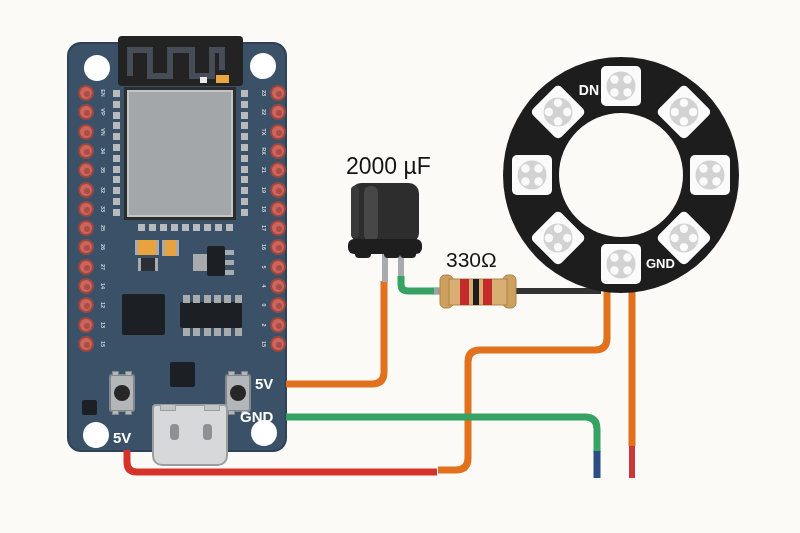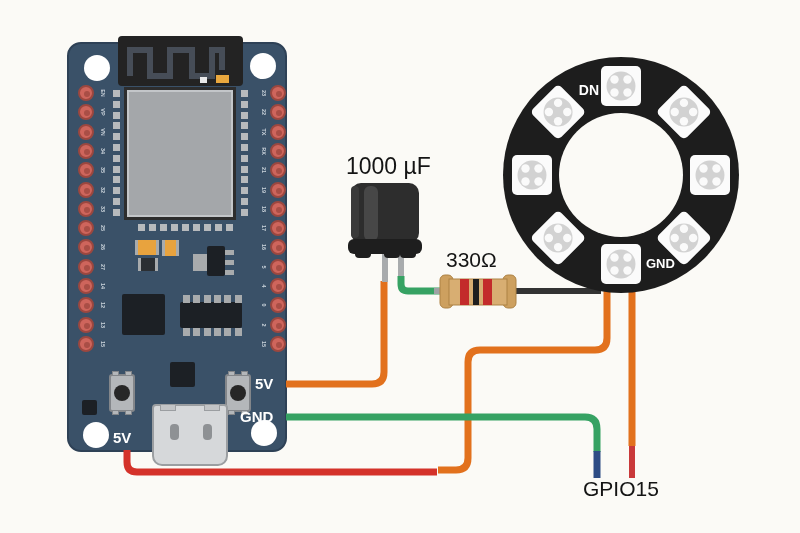--- a/index.html
+++ b/index.html
@@ -366,16 +366,15 @@
             <circle cx="6.5" cy="-6.5" r="4.2" fill="#fafafa"></circle>
             <circle cx="-6.5" cy="6.5" r="4.2" fill="#fafafa"></circle>
             <circle cx="6.5" cy="6.5" r="4.2" fill="#fafafa"></circle>
           </g>
         </g>
       <text id="ring-din" x="599" y="95" text-anchor="end" font-size="14" font-weight="bold" fill="#ffffff" font-family="Liberation Sans, sans-serif">DN</text>
       <text id="ring-gnd" x="646" y="268" text-anchor="start" font-size="13" font-weight="bold" fill="#ffffff" font-family="Liberation Sans, sans-serif">GND</text>
     </g>
   </svg>
 
-  <div class="anno" id="lbl-cap">1000 µF</div>
+  <div class="anno" id="lbl-cap">2000 µF</div>
   <div class="anno" id="lbl-res">330Ω</div>
-  <div class="anno" id="lbl-gpio">GPIO15</div>
 </div>
 
 </body></html>

